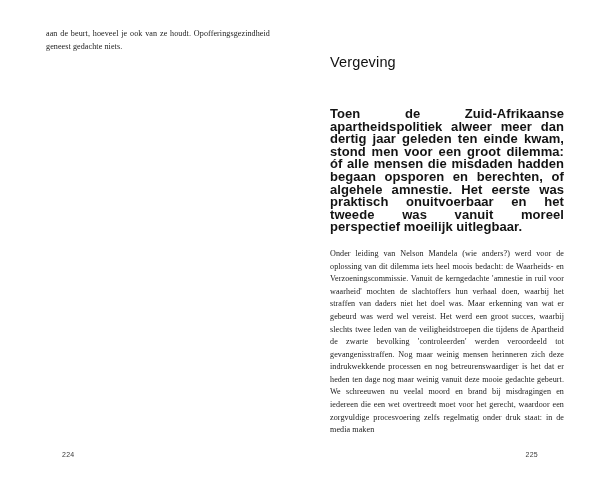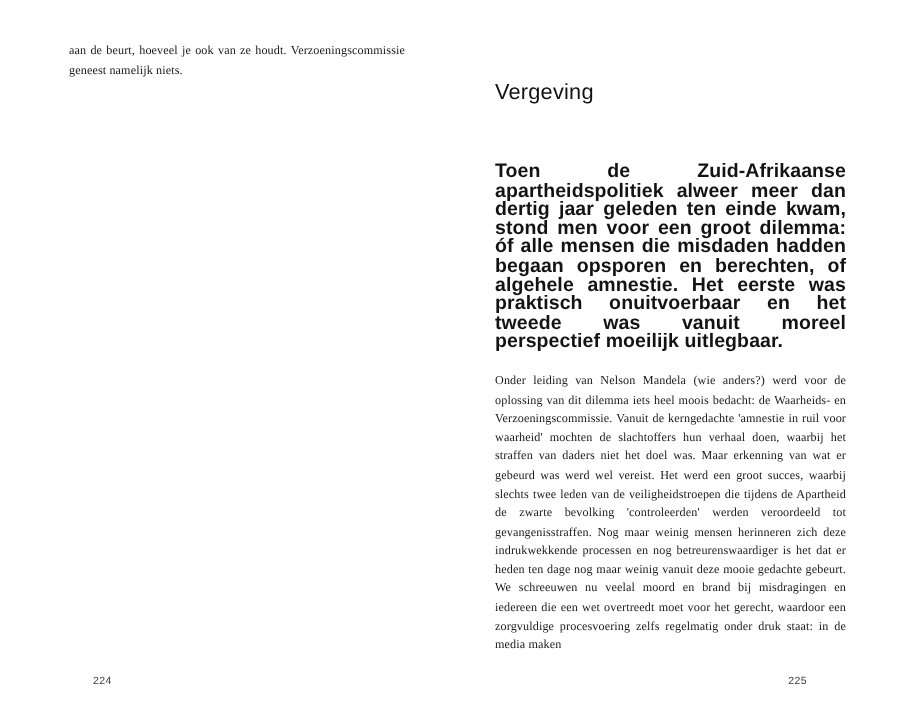--- a/index.html
+++ b/index.html
@@ -83,21 +83,21 @@
   .folio-right {
     right: 62px;
   }
 </style>
 </head>
 <body>
 
 <div class="spread">
 
   <div class="page page-left">
-    <p class="body-text">aan de beurt, hoeveel je ook van ze houdt. Verzoeningscommissie geneest namelijk niets.</p>
+    <p class="body-text">aan de beurt, hoeveel je ook van ze houdt. Opofferingsgezindheid geneest gedachte niets.</p>
     <div class="folio folio-left">224</div>
   </div>
 
   <div class="gutter-shadow"></div>
 
   <div class="page page-right">
     <h1 class="chapter-title">Vergeving</h1>
     <p class="lead-block">Toen de Zuid-Afrikaanse apartheidspolitiek alweer meer dan dertig jaar geleden ten einde kwam, stond men voor een groot dilemma: óf alle mensen die misdaden hadden begaan opsporen en berechten, of algehele amnestie. Het eerste was praktisch onuitvoerbaar en het tweede was vanuit moreel perspectief moeilijk uitlegbaar.</p>
     <p class="body-text main-para">Onder leiding van Nelson Mandela (wie anders?) werd voor de oplossing van dit dilemma iets heel moois bedacht: de Waarheids- en Verzoeningscommissie. Vanuit de kerngedachte 'amnestie in ruil voor waarheid' mochten de slachtoffers hun verhaal doen, waarbij het straffen van daders niet het doel was. Maar erkenning van wat er gebeurd was werd wel vereist. Het werd een groot succes, waarbij slechts twee leden van de veiligheidstroepen die tijdens de Apartheid de zwarte bevolking 'controleerden' werden veroordeeld tot gevangenisstraffen. Nog maar weinig mensen herinneren zich deze indrukwekkende processen en nog betreurenswaardiger is het dat er heden ten dage nog maar weinig vanuit deze mooie gedachte gebeurt. We schreeuwen nu veelal moord en brand bij misdragingen en iedereen die een wet overtreedt moet voor het gerecht, waardoor een zorgvuldige procesvoering zelfs regelmatig onder druk staat: in de media maken</p>
     <div class="folio folio-right">225</div>

